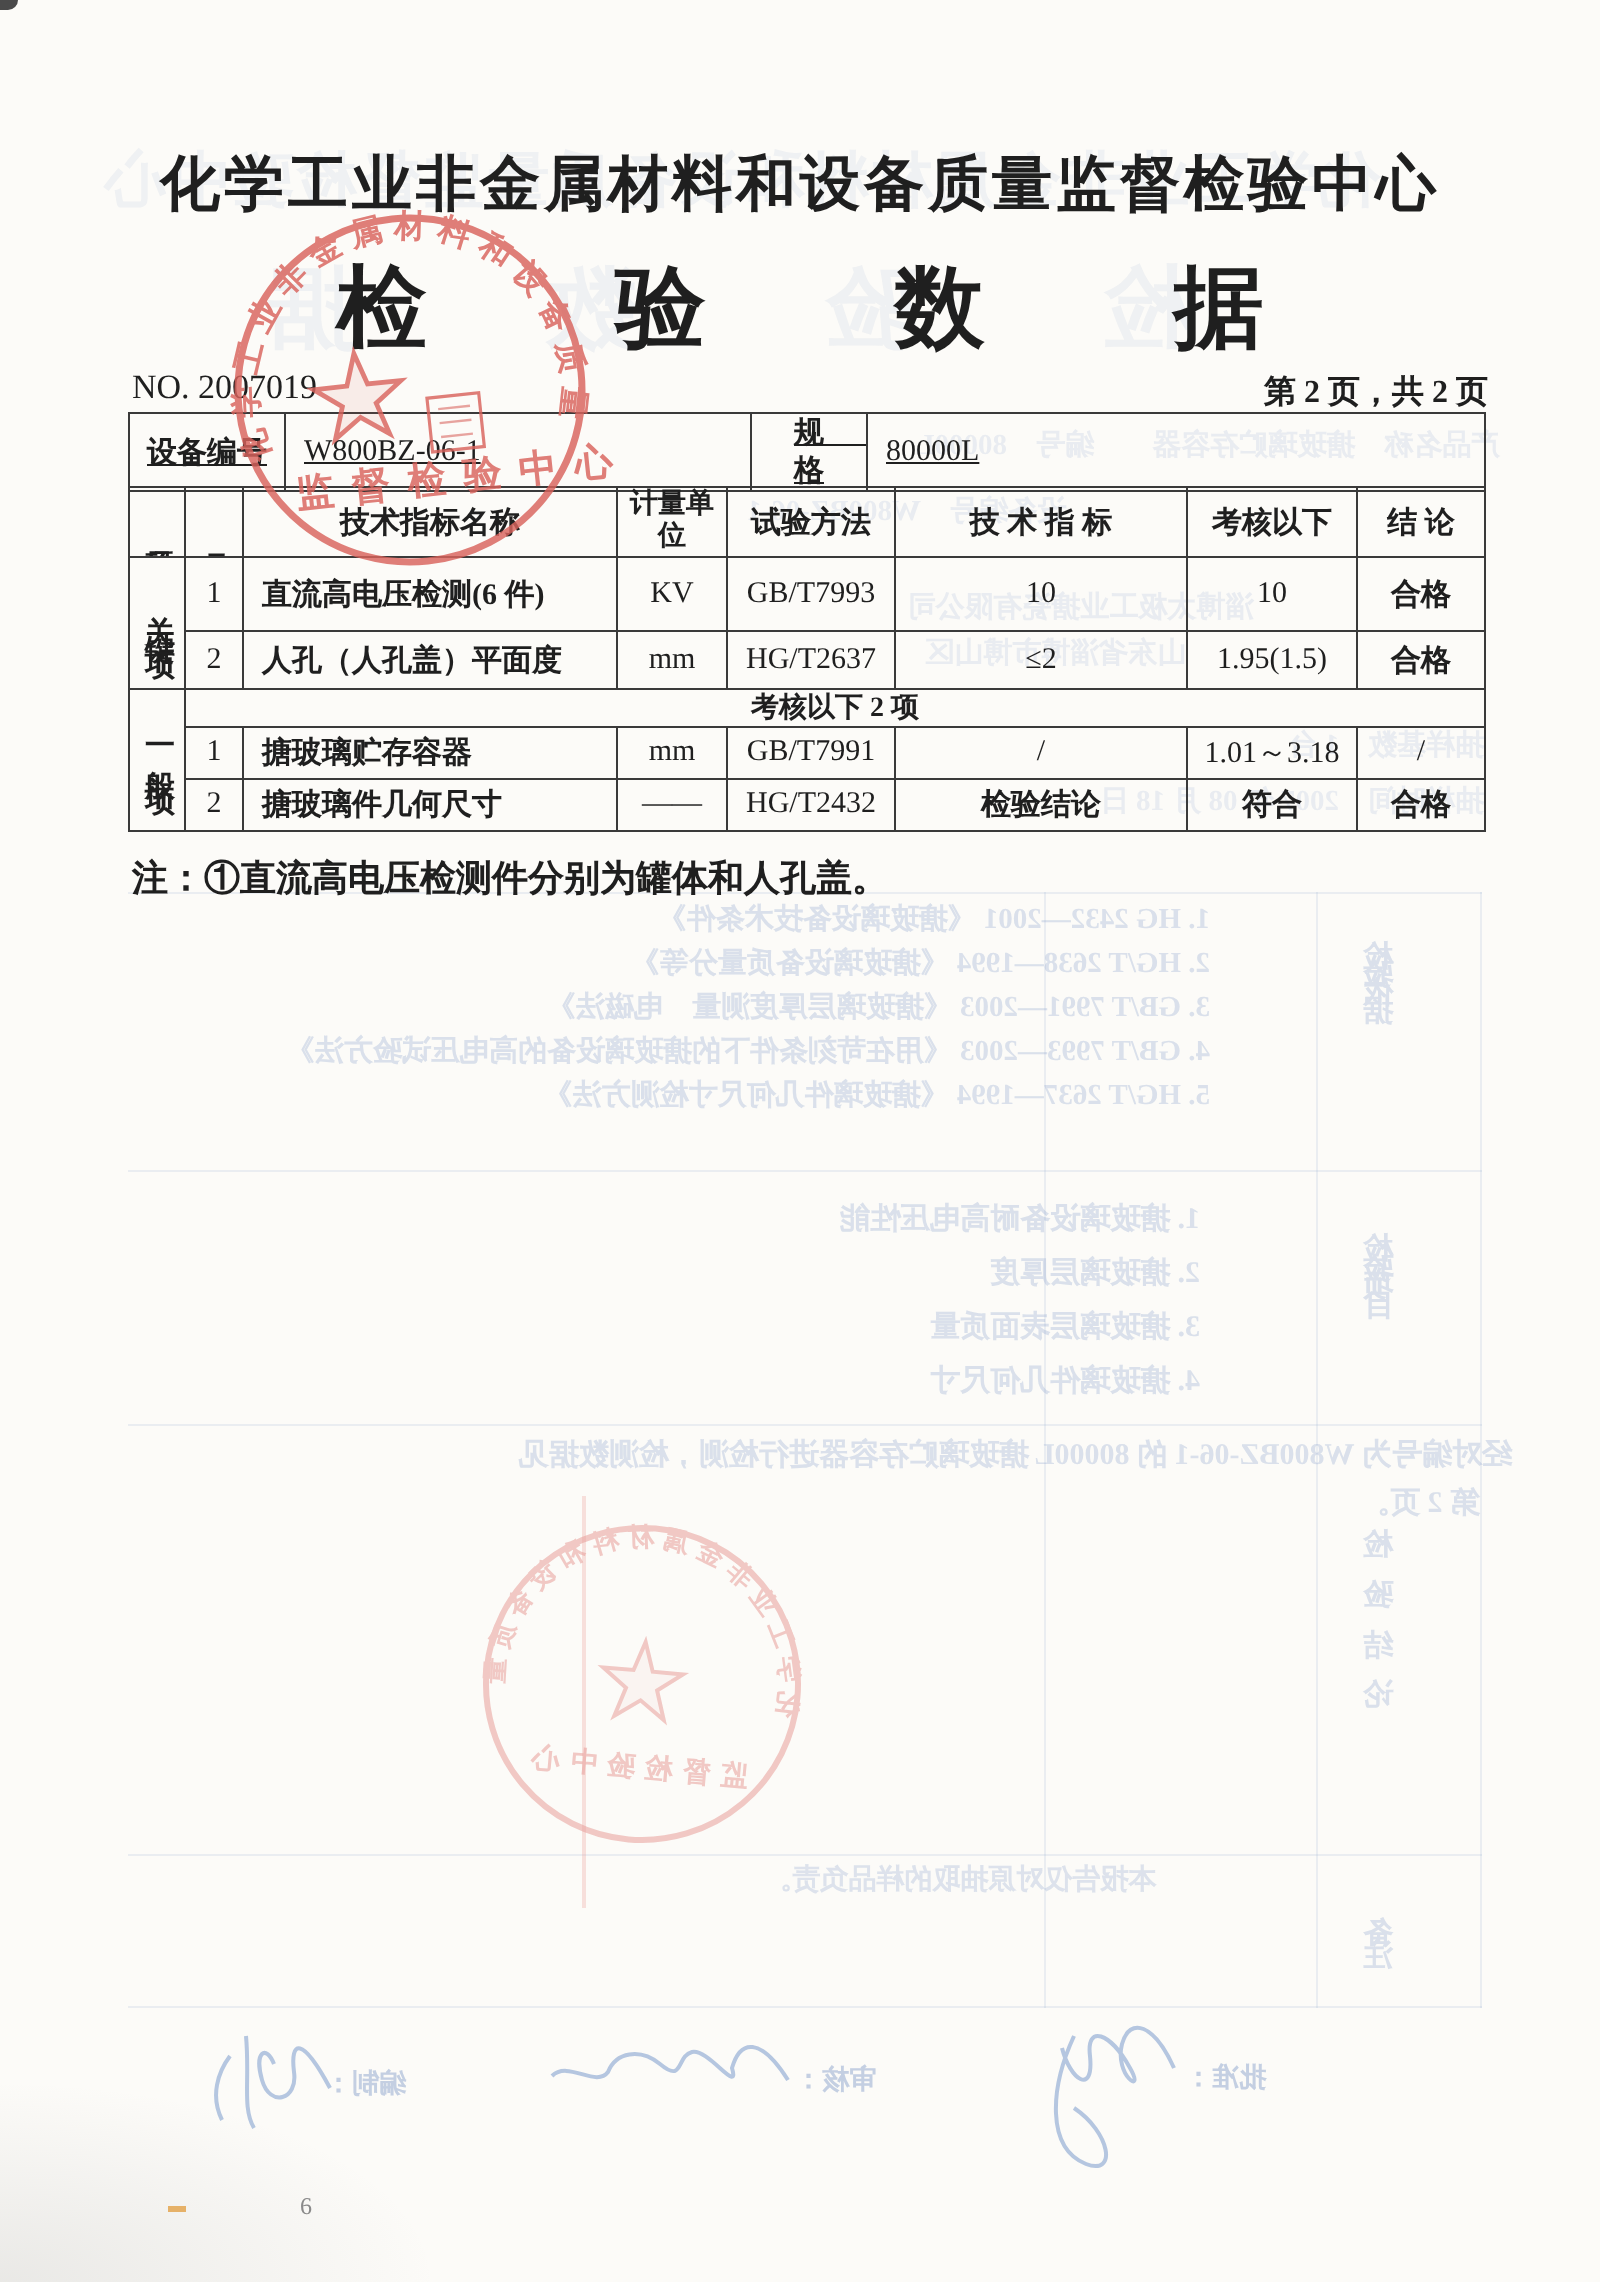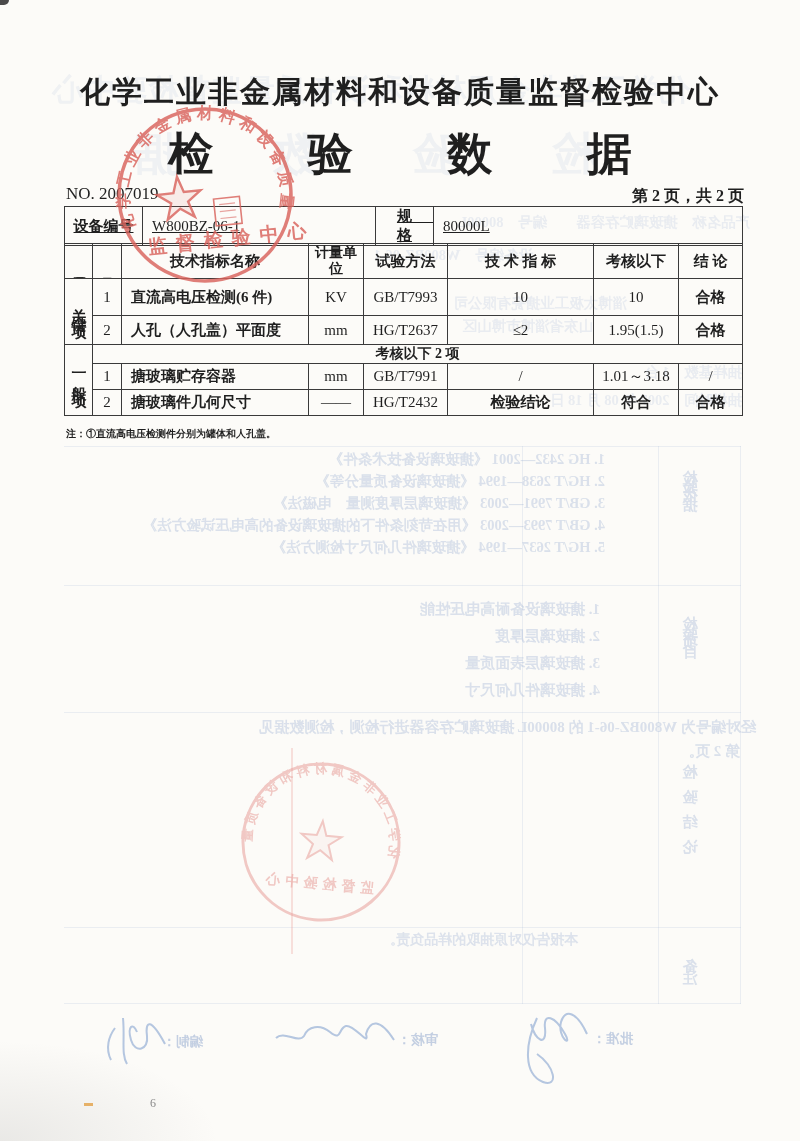--- a/index.html
+++ b/index.html
@@ -26,21 +26,21 @@
   .page-ind{position:absolute;right:56px;top:186px;font-size:16px;font-weight:bold;}
 
   table{border-collapse:collapse;table-layout:fixed;}
   td{border:1.4px solid #3a3a3a;text-align:center;font-size:15px;padding:0;overflow:hidden;
      font-weight:bold;}
   .num{font-weight:normal;font-family:"Liberation Serif",serif;}
   .name-cell{text-align:left;padding-left:9px;}
   .info-table{position:absolute;left:64px;top:206px;}
   .main-table{position:absolute;left:64px;top:243px;}
   .grp{letter-spacing:9px;}
-  .note{position:absolute;left:66px;top:427px;font-size:10px;font-weight:bold;}
+  .note{position:absolute;left:66px;top:427px;font-size:18px;font-weight:bold;}
   .footer-mark{position:absolute;left:150px;top:1096px;font-size:12px;color:#8a8a8a;z-index:2;}
   .speck1{position:absolute;left:0;top:0;width:9px;height:5px;background:#4a4a4a;border-radius:0 0 6px 0;z-index:5;}
   .speck2{position:absolute;left:84px;top:1103px;width:9px;height:3px;background:rgba(226,160,70,.8);z-index:2;}
   .crease{position:absolute;left:291px;top:748px;width:2px;height:206px;background:rgba(236,160,152,.30);z-index:3;}
 
   .seal-top{position:absolute;left:100px;top:95px;z-index:4;}
   .echo{opacity:.11;}
 
   .shade{position:absolute;left:0;top:1040px;width:220px;height:101px;z-index:0;
          background:radial-gradient(ellipse at 0% 100%, rgba(120,120,120,.14), rgba(0,0,0,0) 70%);}

